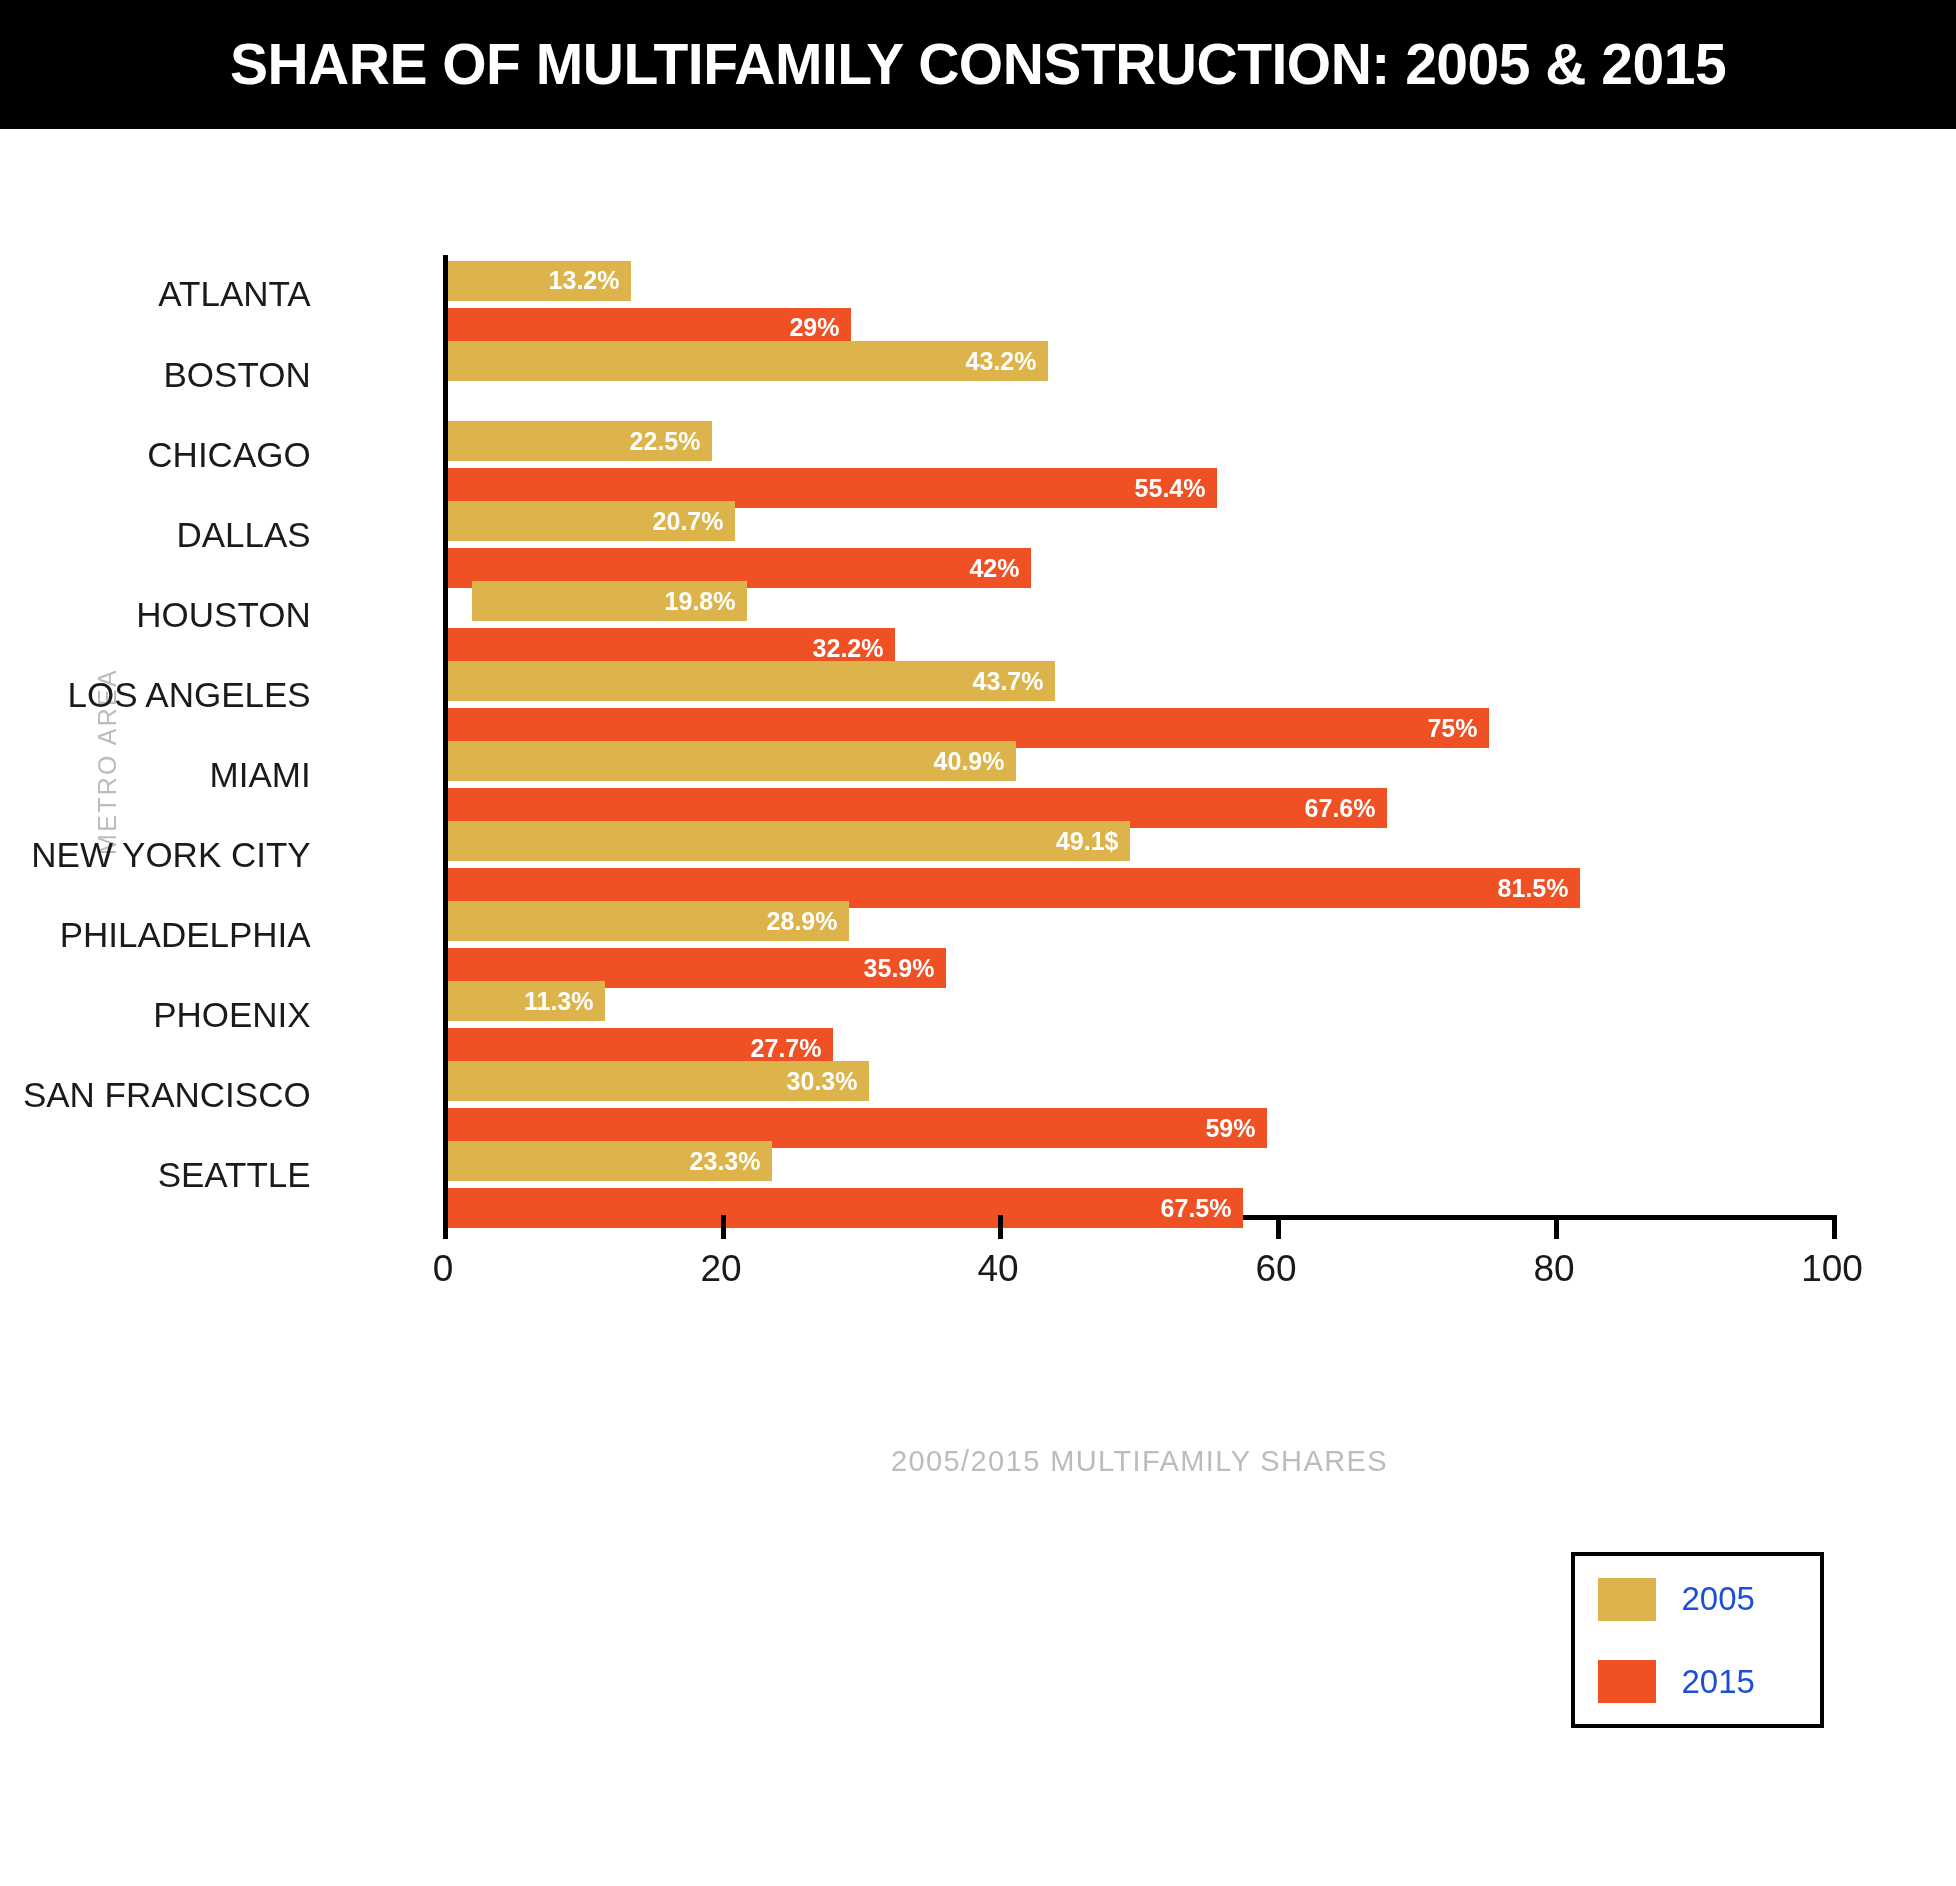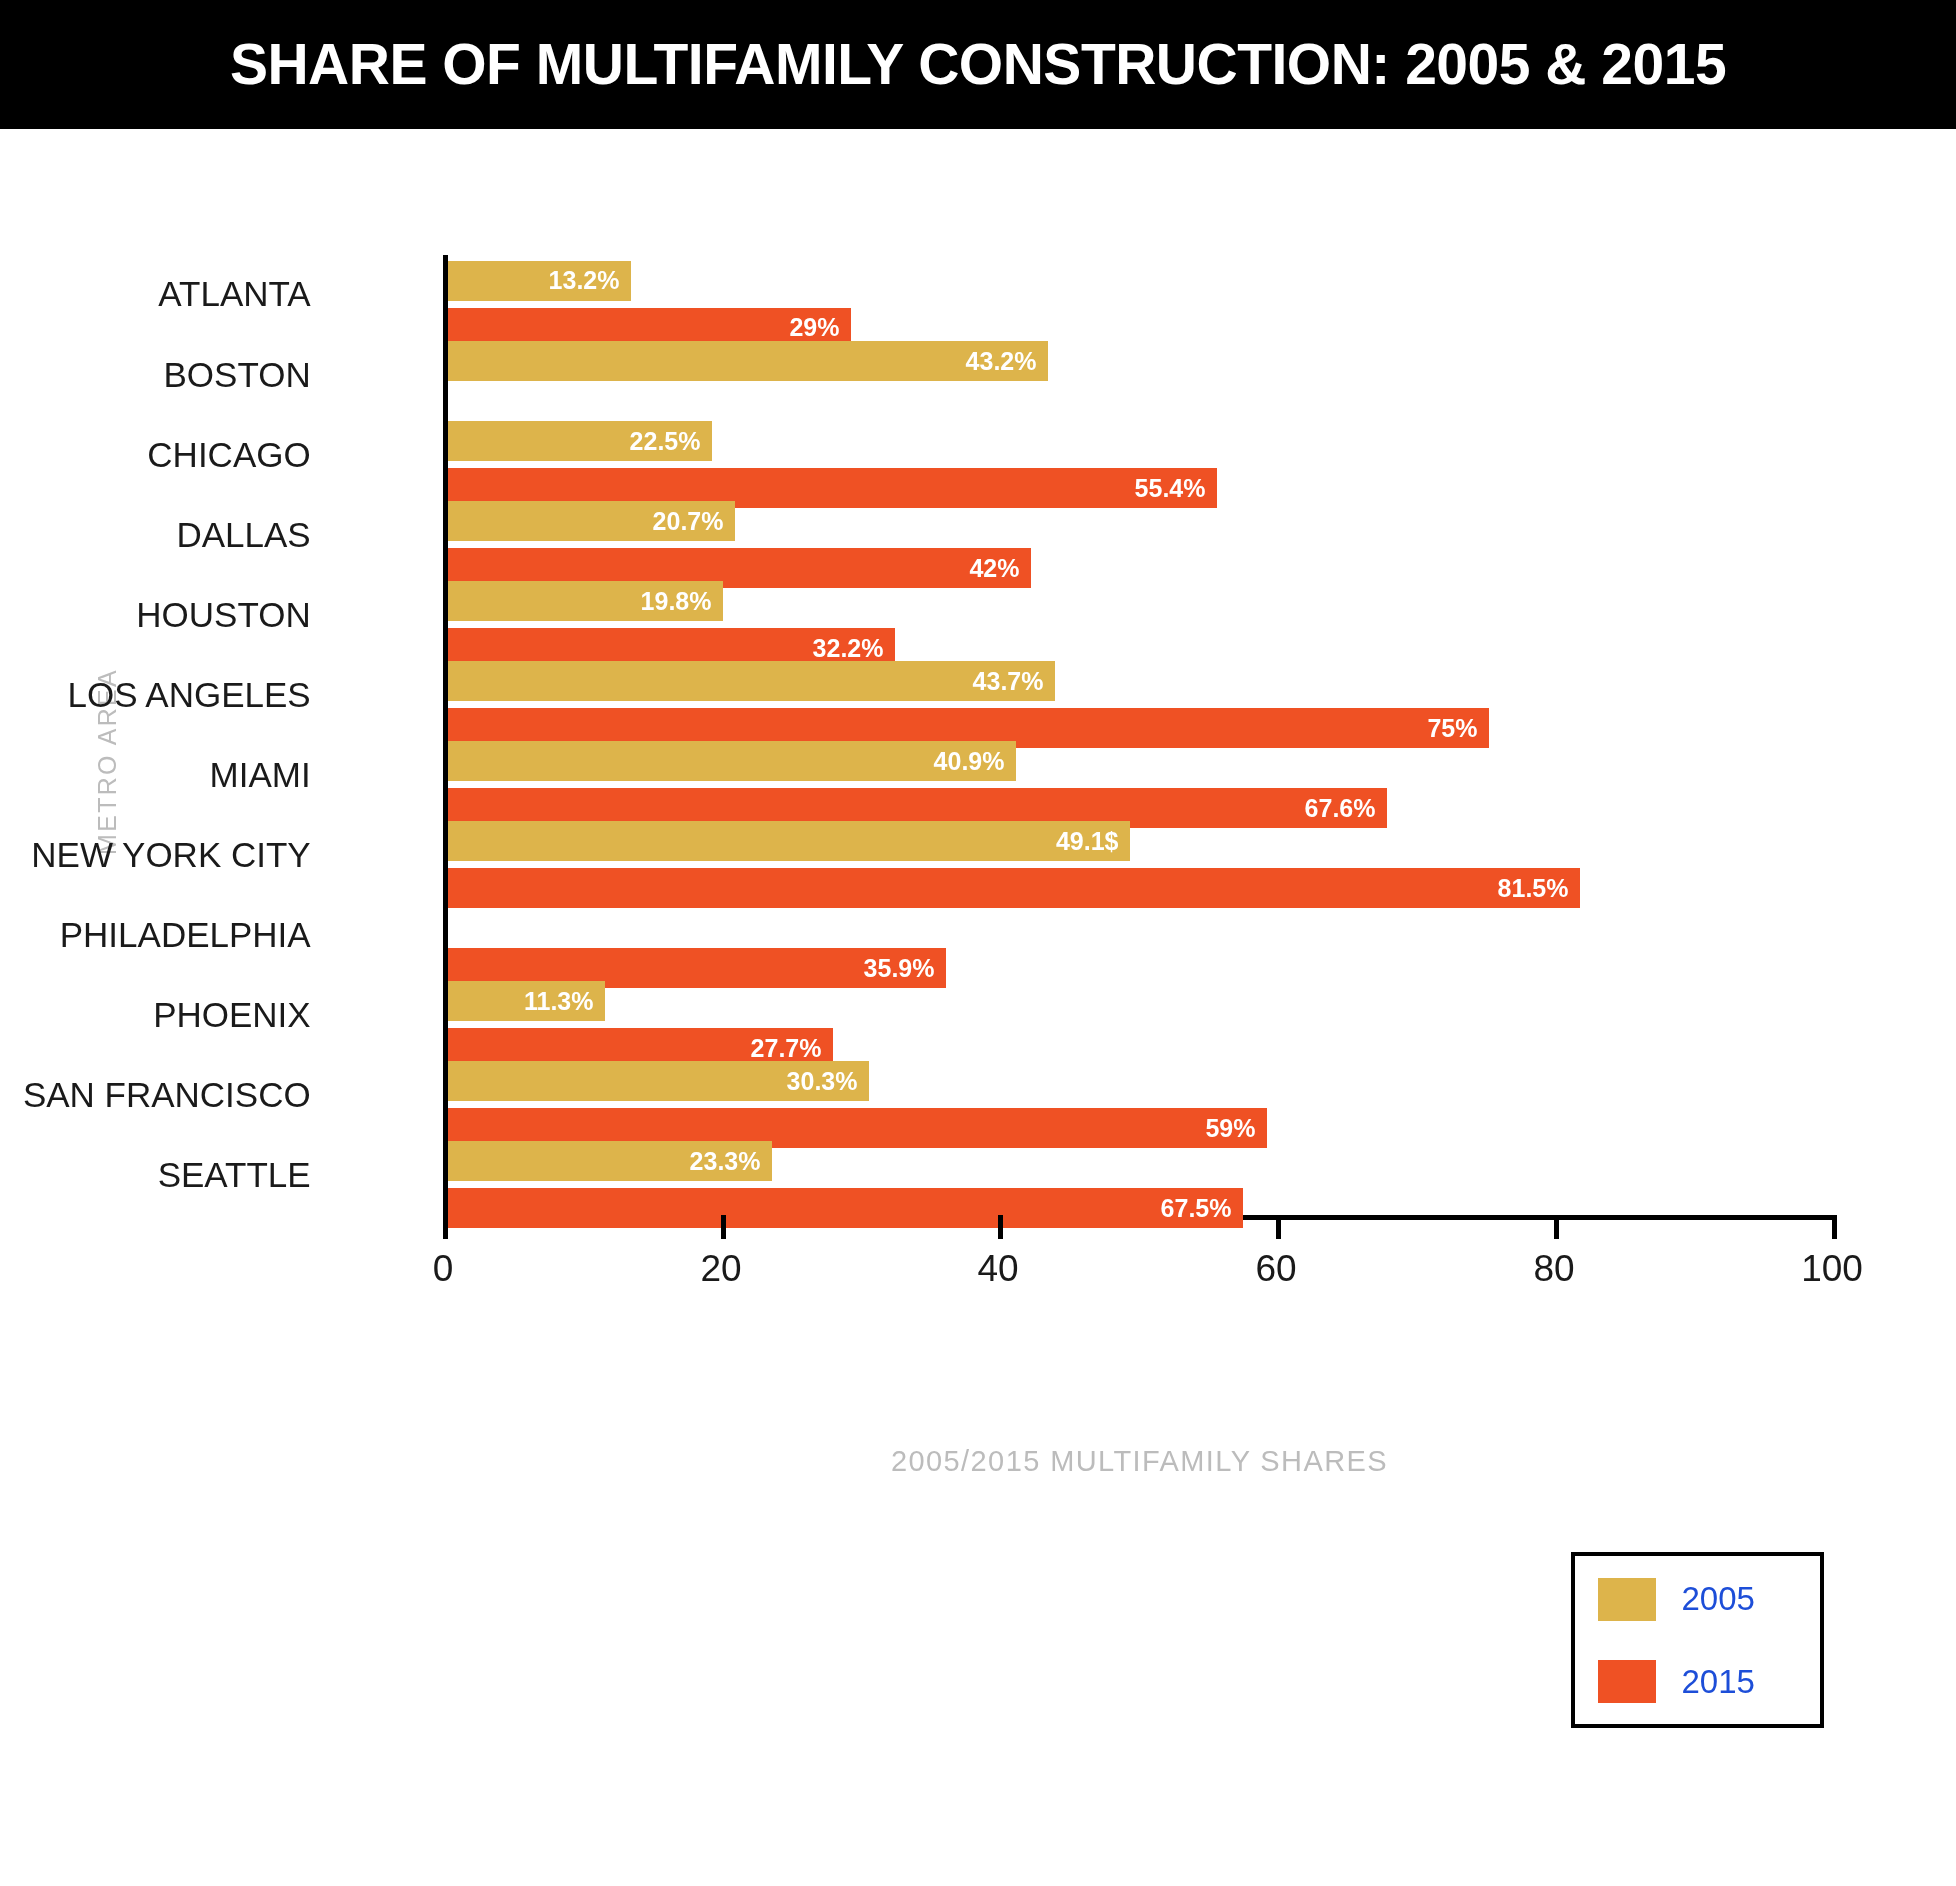--- a/index.html
+++ b/index.html
@@ -228,21 +228,21 @@
           <div class="cat-label" style="top: 13.8px;">DALLAS</div>
           <div class="bar bar-2005" style="width: 287px; background: rgb(221, 180, 75);">
             <span class="bar-label">20.7%</span>
           </div>
           <div class="bar bar-2015" style="width: 583px; background: rgb(239, 81, 36);">
             <span class="bar-label">42%</span>
           </div>
         </div>
         <div class="group" style="top: 326px; height: 80px;">
           <div class="cat-label" style="top: 13.8px;">HOUSTON</div>
-          <div class="bar bar-2005" style="width: 275px; background: rgb(221, 180, 75);">
+          <div class="bar bar-2005" style="width: 275px; background: rgb(221, 180, 75); margin-left: 24px;">
             <span class="bar-label">19.8%</span>
           </div>
           <div class="bar bar-2015" style="width: 447px; background: rgb(239, 81, 36);">
             <span class="bar-label">32.2%</span>
           </div>
         </div>
         <div class="group" style="top: 406px; height: 80px;">
           <div class="cat-label" style="top: 13.8px;">LOS ANGELES</div>
           <div class="bar bar-2005" style="width: 607px; background: rgb(221, 180, 75);">
             <span class="bar-label">43.7%</span>
@@ -264,20 +264,23 @@
           <div class="cat-label" style="top: 13.8px;">NEW YORK CITY</div>
           <div class="bar bar-2005" style="width: 682px; background: rgb(221, 180, 75);">
             <span class="bar-label">49.1$</span>
           </div>
           <div class="bar bar-2015" style="width: 1132px; background: rgb(239, 81, 36);">
             <span class="bar-label">81.5%</span>
           </div>
         </div>
         <div class="group" style="top: 646px; height: 80px;">
           <div class="cat-label" style="top: 13.8px;">PHILADELPHIA</div>
+          <div class="bar bar-2005" style="width: 401px; background: rgb(221, 180, 75);">
+            <span class="bar-label">28.9%</span>
+          </div>
           <div class="bar bar-2015" style="width: 498px; background: rgb(239, 81, 36);">
             <span class="bar-label">35.9%</span>
           </div>
         </div>
         <div class="group" style="top: 726px; height: 80px;">
           <div class="cat-label" style="top: 13.8px;">PHOENIX</div>
           <div class="bar bar-2005" style="width: 157px; background: rgb(221, 180, 75);">
             <span class="bar-label">11.3%</span>
           </div>
           <div class="bar bar-2015" style="width: 385px; background: rgb(239, 81, 36);">

